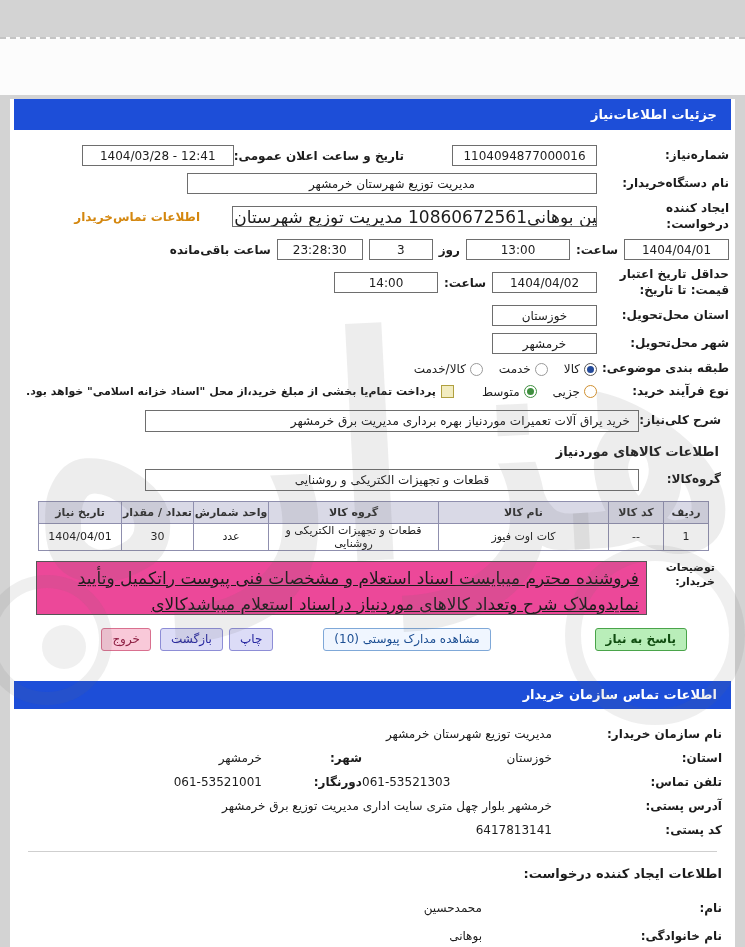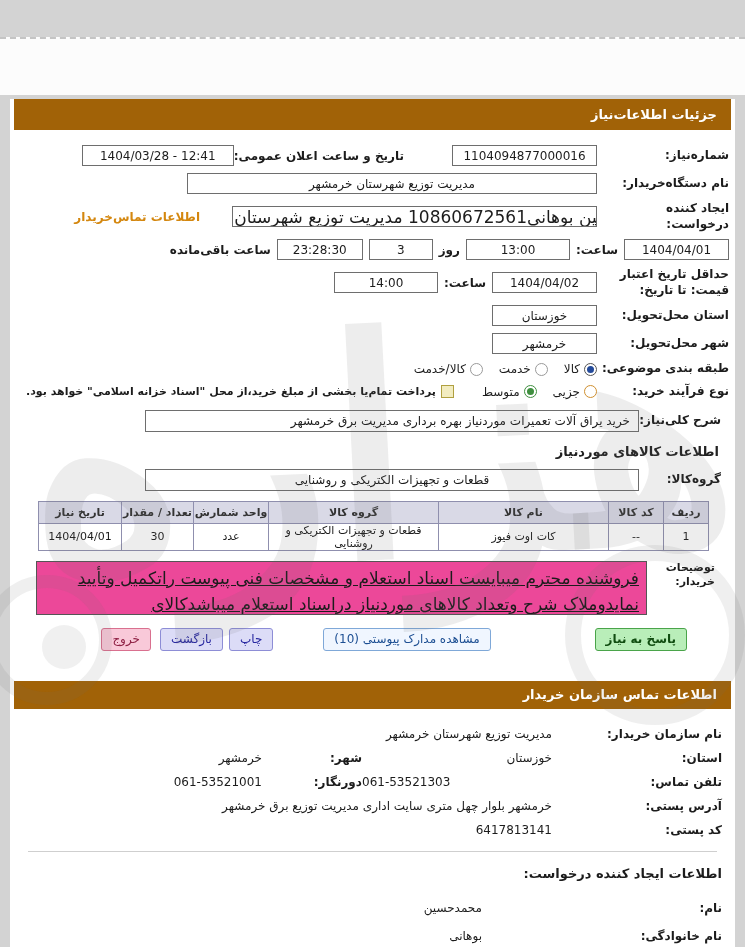--- a/index.html
+++ b/index.html
@@ -10,21 +10,21 @@
     direction:rtl;
     position:relative;
     overflow:hidden;
     color:#1c1c1c;
   }
   .top-strip { background:#fcfcfc; height:58px; width:745px; }
   .dotted-line { margin-top:37px; border-top:2px dashed #c4c4c4; }
 
   .content { position:relative; margin:4px 10px 0; background:#ffffff; height:881px; z-index:1; overflow:hidden; }
 
-  .bar { background:#a16207; color:#ffffff; height:31px; line-height:31px; margin:0 4px; font-size:13px; font-weight:bold; padding-right:14px; }
+  .bar { background:#1d4ed8; color:#ffffff; height:31px; line-height:31px; margin:0 4px; font-size:13px; font-weight:bold; padding-right:14px; }
   .bar2 { height:28px; line-height:28px; margin-top:30px; }
 
   .form { padding:15px 6px 0 8px; }
   .frow { display:flex; align-items:center; margin-bottom:7px; font-size:12px; }
   .lblcol { width:132px; font-weight:bold; padding-left:4px; line-height:1.3; }
   .lbl { font-weight:bold; }
   .inp { border:1px solid #6e6e6e; background:#fff; height:21px; display:flex; align-items:center; justify-content:center; font-size:12px; overflow:hidden; white-space:nowrap; }
   .ltr { direction:ltr; }
   .fs11 { font-size:17px; }
   .w145{width:145px} .w152{width:152px} .w410{width:410px} .w365{width:365px}

